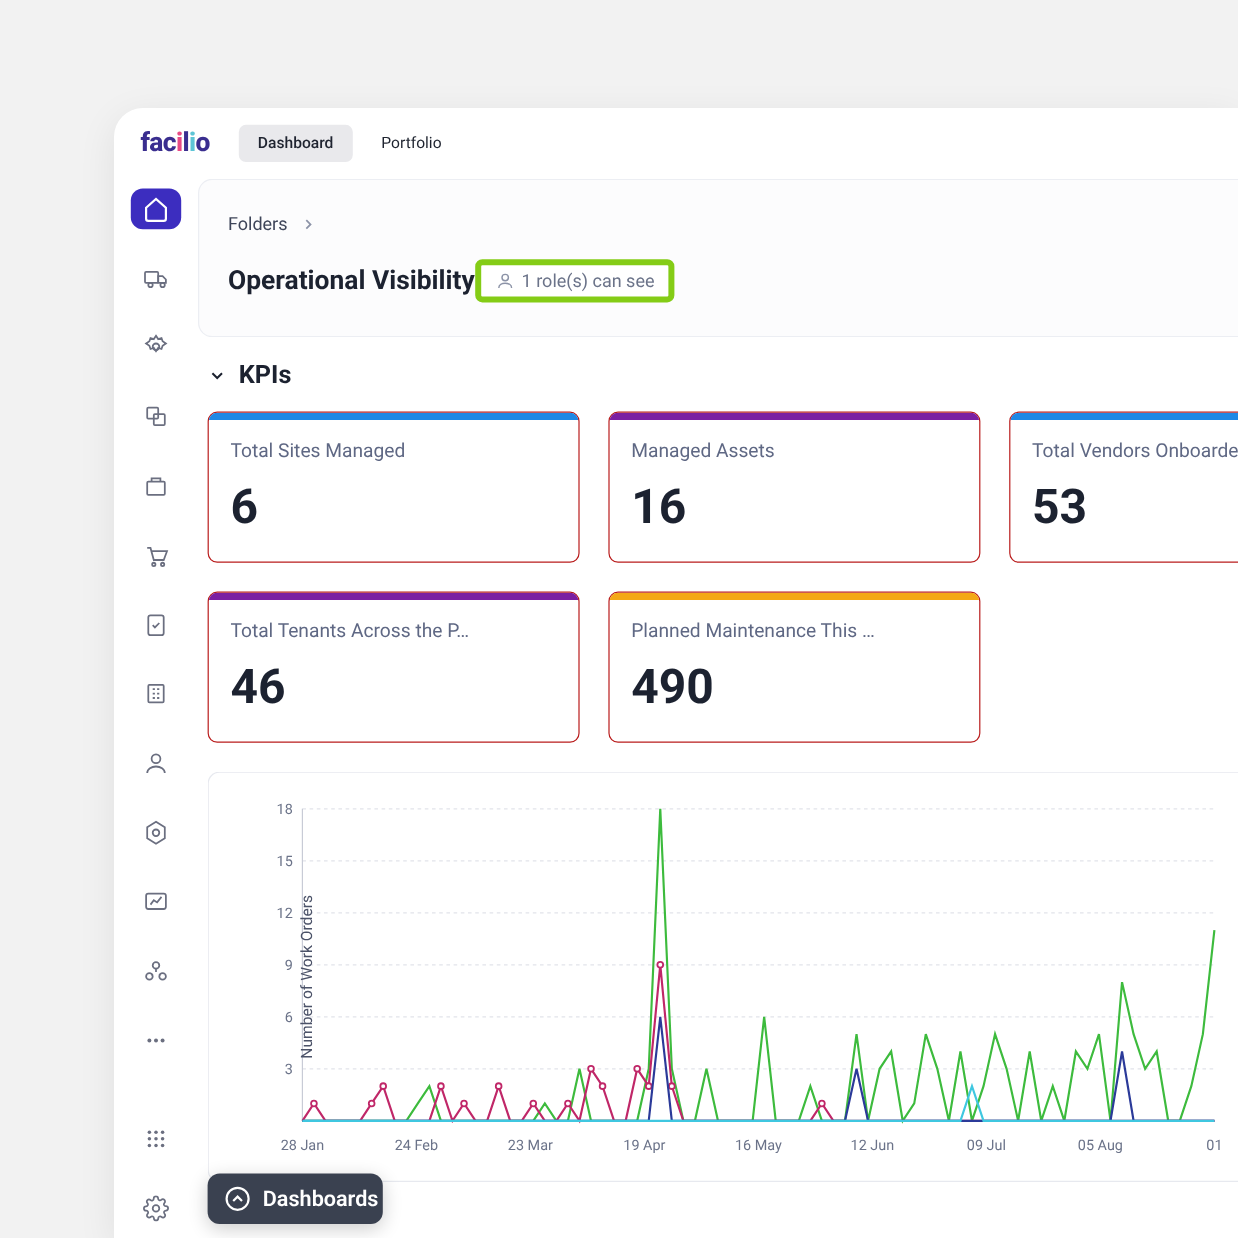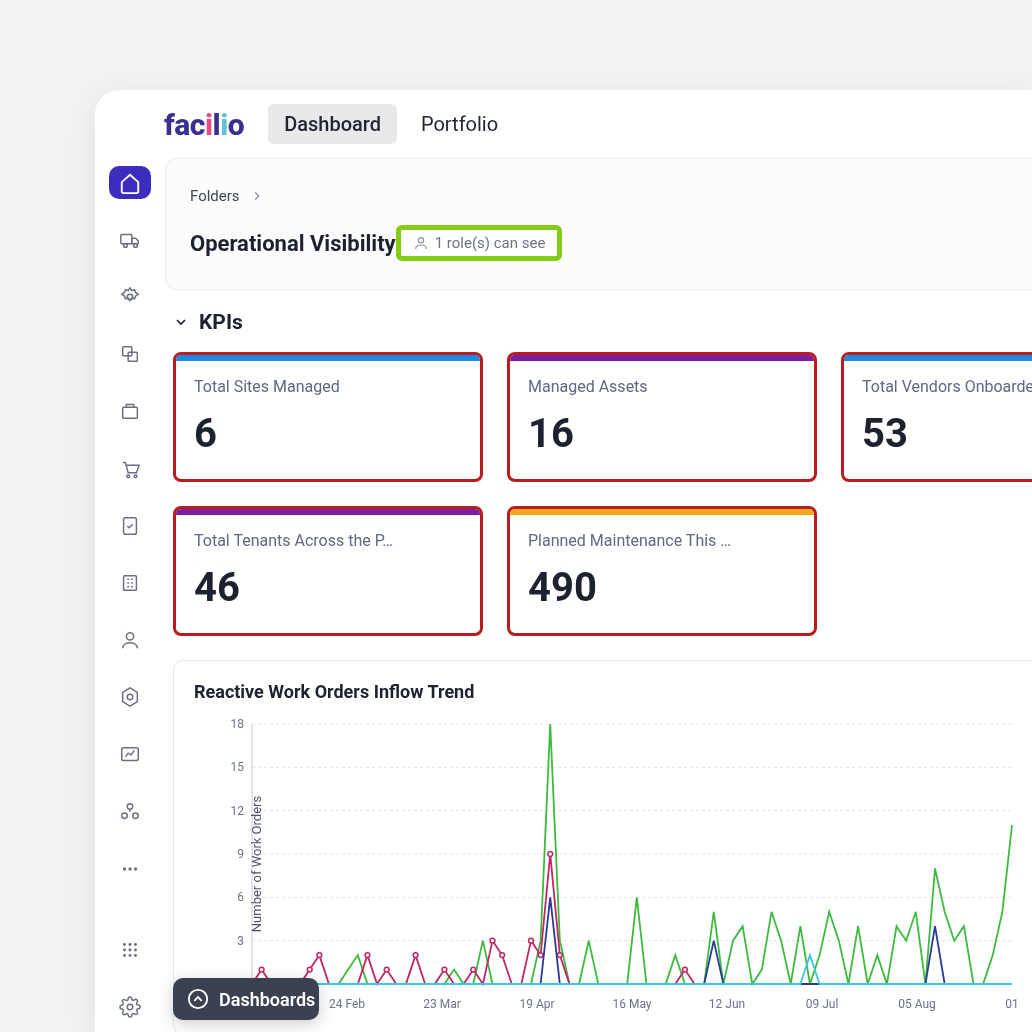--- a/index.html
+++ b/index.html
@@ -22,35 +22,34 @@
   display: flex;
   flex-direction: column;
 }
 .topbar {
   display: flex;
   align-items: center;
   padding: 14px 22px 14px 22px;
   gap: 24px;
 }
 .logo {
-  font-size: 30px;
+  font-size: 22px;
   font-weight: 800;
   color: #3a2e8f;
   letter-spacing: -0.5px;
   display: flex;
   align-items: flex-end;
-  margin-left: 47px;
 }
 .logo .dot-i { color: #e94b84; }
 .logo .dot-l { color: #5dc5d6; }
 .tabs { display: flex; gap: 8px; }
 .tab {
   padding: 8px 16px;
   border-radius: 6px;
-  font-size: 20px;
+  font-size: 13px;
   color: #1f2430;
   cursor: pointer;
 }
 .tab.active { background: #e9e9ec; font-weight: 500; }
 .body-area {
   display: flex;
   flex: 1;
   min-height: 0;
 }
 .sidebar {
@@ -131,21 +130,21 @@
   color: #1c2230;
   margin-bottom: 18px;
 }
 .kpi-grid {
   display: grid;
   grid-template-columns: 310px 310px 310px;
   gap: 24px;
   margin-bottom: 24px;
 }
 .kpi-card {
-  border: 3px solid #b91c1c;
+  border: 1px solid #b91c1c;
   border-radius: 8px;
   overflow: hidden;
   background: #fff;
 }
 .kpi-bar { height: 6px; }
 .kpi-body { padding: 16px 18px 22px; }
 .kpi-label {
   font-size: 16px;
   color: #5f6884;
   margin-bottom: 14px;
@@ -386,21 +385,20 @@
             <div class="kpi-card">
     <div class="kpi-bar" style="background:#f4a815"></div>
     <div class="kpi-body">
       <div class="kpi-label">Planned Maintenance This …</div>
       <div class="kpi-value">490</div>
     </div>
             </div>
           </div>
 
         <div class="chart-card">
-          <div class="chart-title">Reactive Work Orders Inflow Trend</div>
           <div class="chart-wrap">
             <div class="y-axis-label">Number of Work Orders</div>
             <svg id="chart-svg" width="840" height="300" viewBox="0 0 840 300">
                 <line x1="70" y1="226.66666666666669" x2="830" y2="226.66666666666669" stroke="#e2e4ea" stroke-dasharray="3,3"></line>
                 <text x="62" y="230.66666666666669" text-anchor="end" font-size="12" fill="#6b7389">3</text>
                 <line x1="70" y1="183.33333333333334" x2="830" y2="183.33333333333334" stroke="#e2e4ea" stroke-dasharray="3,3"></line>
                 <text x="62" y="187.33333333333334" text-anchor="end" font-size="12" fill="#6b7389">6</text>
                 <line x1="70" y1="140" x2="830" y2="140" stroke="#e2e4ea" stroke-dasharray="3,3"></line>
                 <text x="62" y="144" text-anchor="end" font-size="12" fill="#6b7389">9</text>
                 <line x1="70" y1="96.66666666666669" x2="830" y2="96.66666666666669" stroke="#e2e4ea" stroke-dasharray="3,3"></line>

